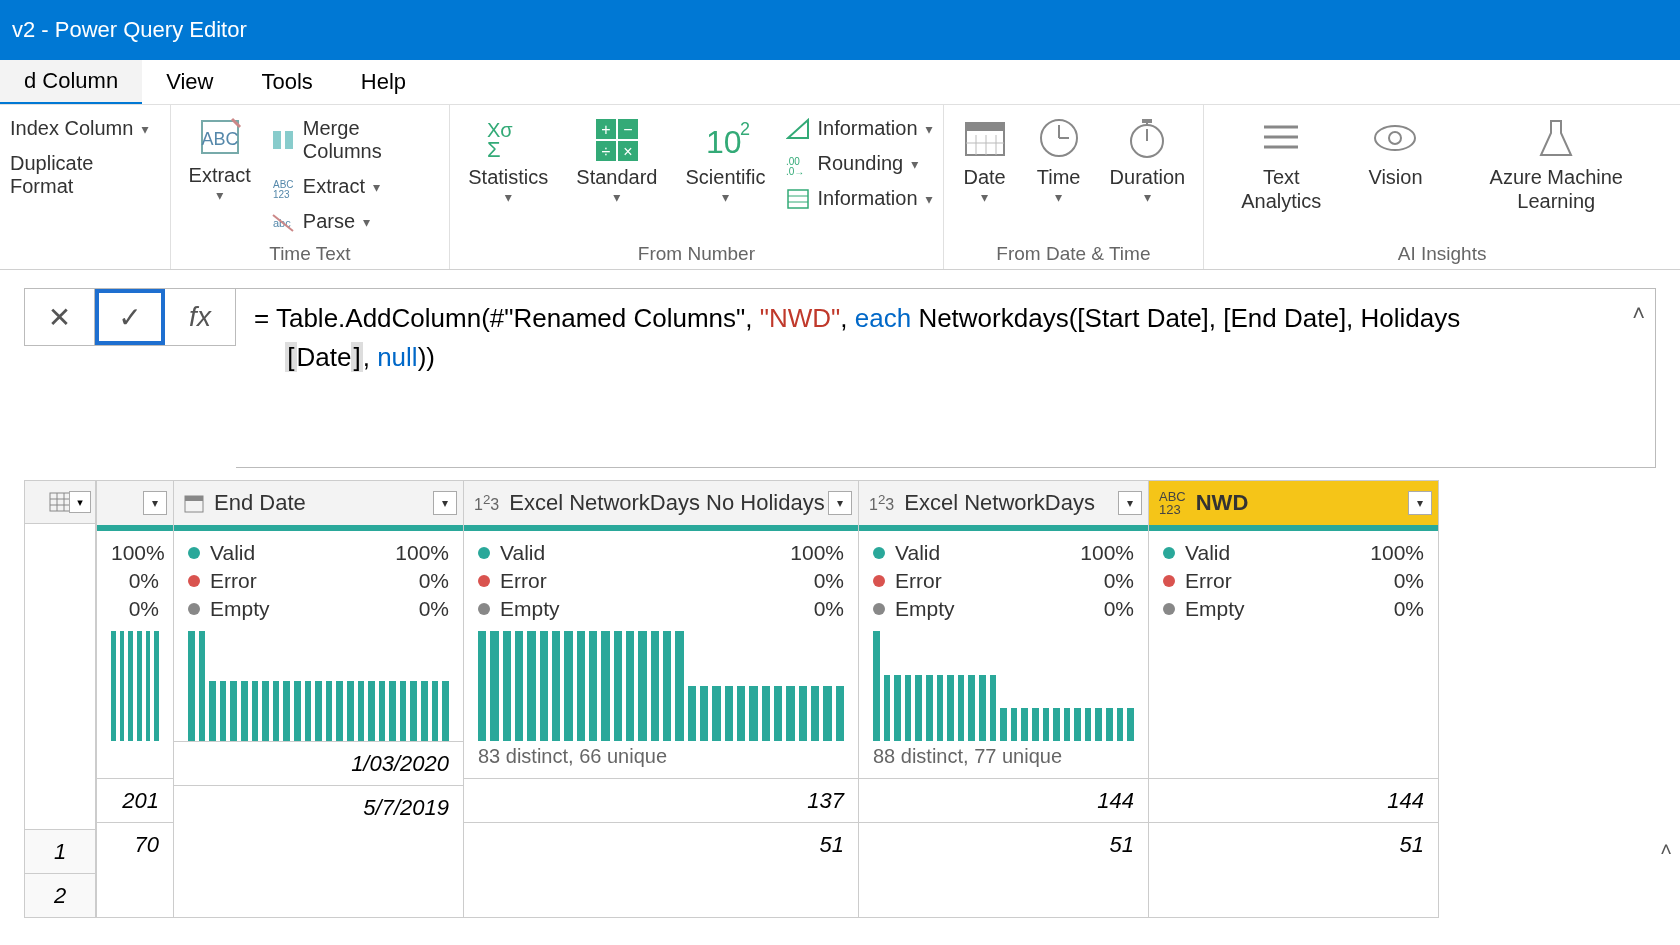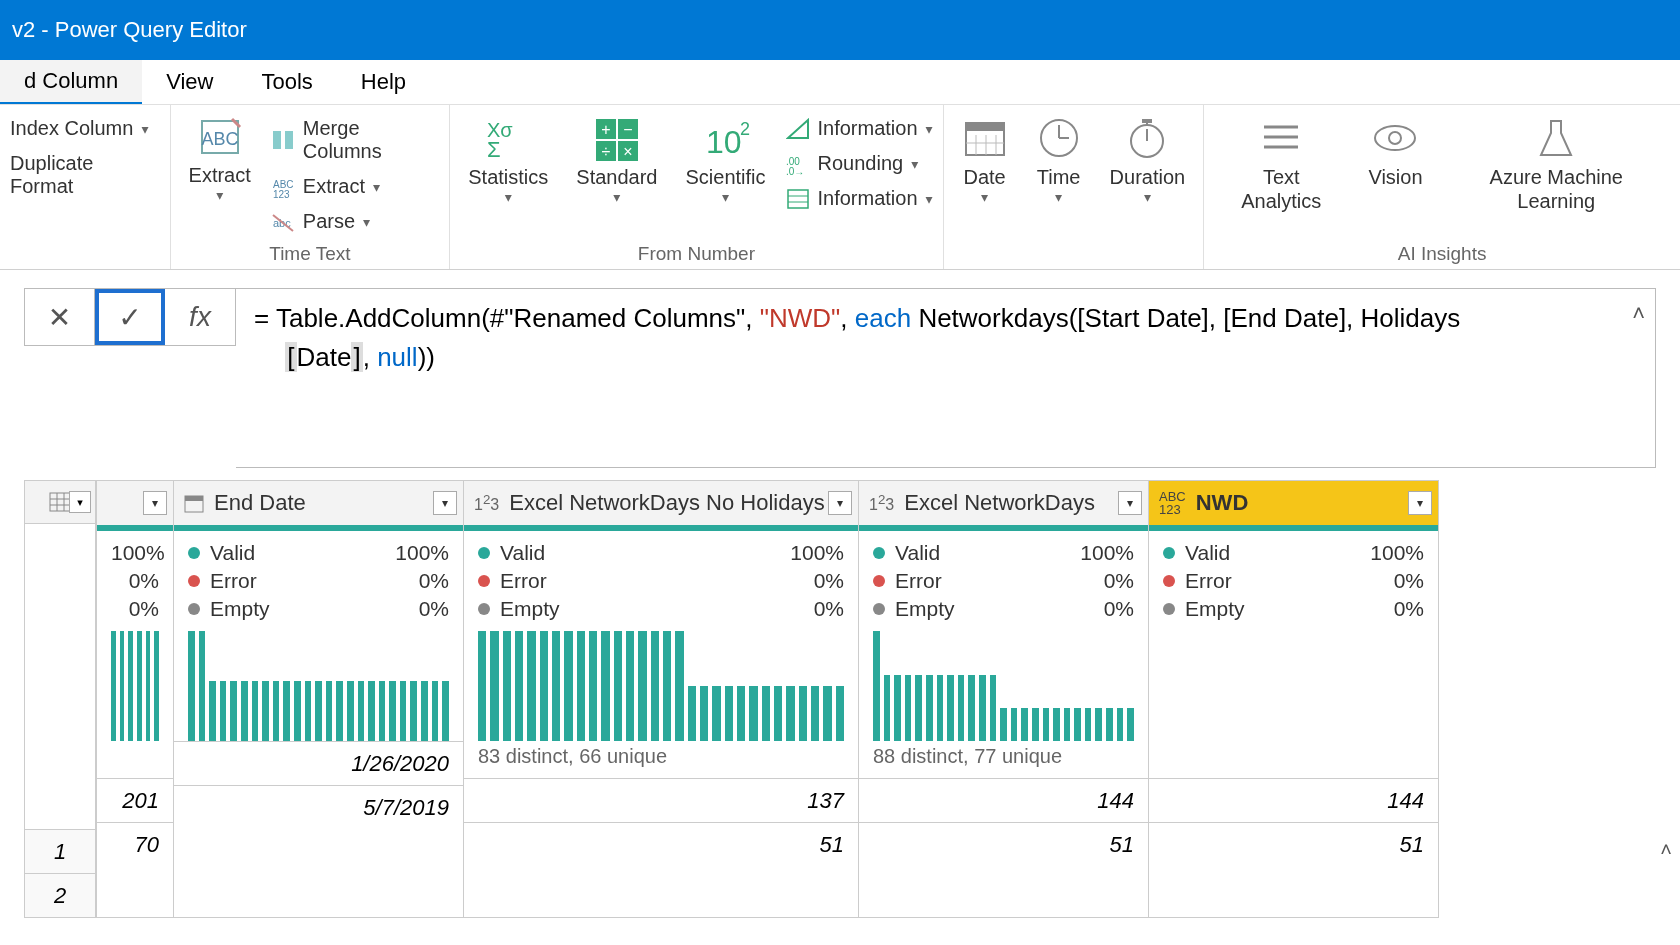--- a/index.html
+++ b/index.html
@@ -254,20 +254,21 @@
             <svg width="46" height="46">
               <circle cx="23" cy="26" r="16" fill="none" stroke="#888" stroke-width="2"></circle>
               <rect x="18" y="4" width="10" height="4" fill="#888"></rect>
               <line x1="23" y1="8" x2="23" y2="10" stroke="#888" stroke-width="2"></line>
               <line x1="23" y1="26" x2="23" y2="14" stroke="#888" stroke-width="2"></line>
             </svg>
           </span>
         <span class="lbl">Duration</span>
       </div>
     </div>
+    <div class="ribbon-group-label">From Date &amp; Time</div>
   </div>
 
   <div class="ribbon-group" style="border-right:none;">
     <div class="ribbon-group-content">
       <div class="ribbon-bigbtn">
         <span class="icon">
             <svg width="46" height="46">
               <line x1="6" y1="12" x2="40" y2="12" stroke="#888" stroke-width="3"></line>
               <line x1="6" y1="22" x2="40" y2="22" stroke="#888" stroke-width="3"></line>
               <line x1="6" y1="32" x2="40" y2="32" stroke="#888" stroke-width="3"></line>
@@ -420,21 +421,21 @@
           <div class="bar" style="height:55%"></div>
           <div class="bar" style="height:55%"></div>
           <div class="bar" style="height:55%"></div>
           <div class="bar" style="height:55%"></div>
           <div class="bar" style="height:55%"></div>
           <div class="bar" style="height:55%"></div>
           <div class="bar" style="height:55%"></div>
           <div class="bar" style="height:55%"></div>
           <div class="bar" style="height:55%"></div>
       </div>
-      <div class="datarow">1/26/2020</div>
+      <div class="datarow">1/03/2020</div>
       <div class="datarow">5/7/2019</div>
     </div>
 
     <div class="col" style="width:395px;">
       <div class="hdr">
         <span class="typeicon">
             <span style="font-size:16px;color:#666;">1<sup>2</sup>3</span>
           </span>
         <span>Excel NetworkDays No Holidays</span>
         <div class="dd">▾</div>

